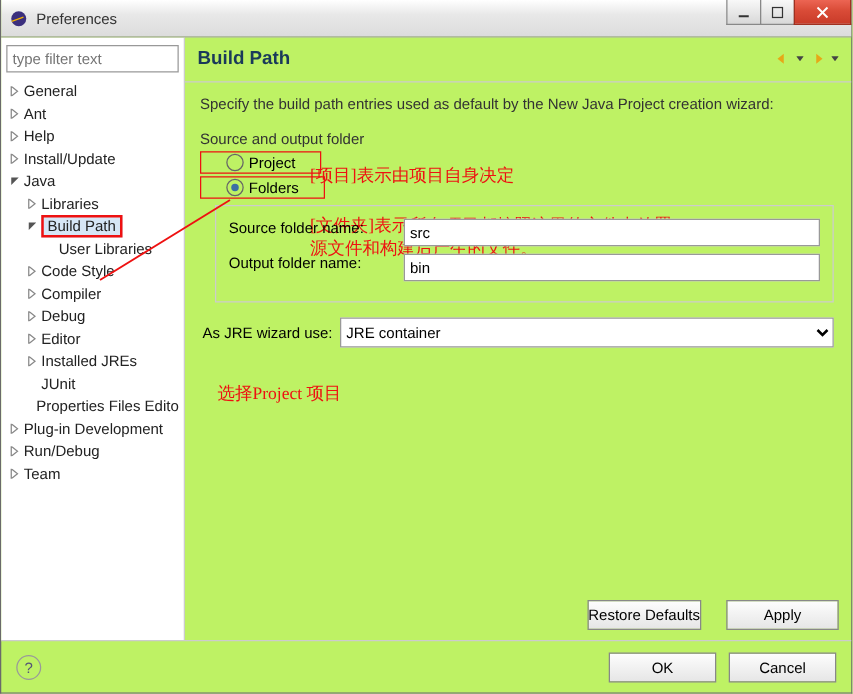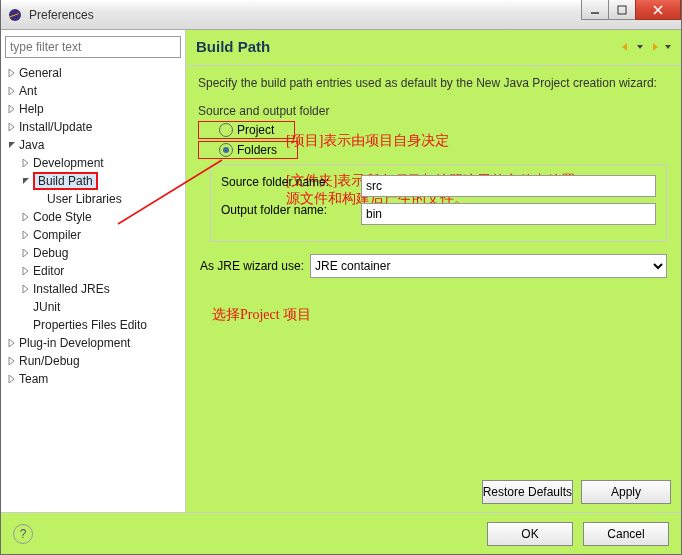--- a/index.html
+++ b/index.html
@@ -6,21 +6,21 @@
 body{width:682px;height:555px;background:#eee;overflow:hidden}
 .window{width:682px;height:555px;border:1px solid #6a6a6a;border-top:none;background:#bef264;display:flex;flex-direction:column;position:relative}
 .titlebar{height:30px;background:linear-gradient(#fff,#e8e8e8 40%,#dcdcdc);display:flex;align-items:center;border-bottom:1px solid #aaa;position:relative}
 .app-icon{width:16px;height:16px;margin:0 6px;color:#3b2f7d}
 .title{color:#333}
 .win-controls{position:absolute;right:0;top:0;display:flex}
 .wbtn{width:28px;height:20px;border:1px solid #888;border-top:none;background:linear-gradient(#f8f8f8,#d8d8d8);display:flex;align-items:center;justify-content:center;margin-left:-1px}
 .wbtn.close{width:46px;background:linear-gradient(#ec6553,#d94b37 45%,#c93b29);border-color:#a03020}
 .wbtn svg{width:10px;height:10px}
 .body-row{flex:1;display:flex;min-height:0}
-.sidebar{width:185px;border-right:1px solid #ccc;background:#fff;padding:6px 4px;overflow:hidden}
+.sidebar{width:147px;border-right:1px solid #ccc;background:#fff;padding:6px 4px;overflow:hidden}
 .filter{width:100%;height:22px;border:1px solid #999;padding:2px 4px;color:#888;margin-bottom:6px}
 .tree{font-size:12px;color:#222}
 .tree .row{display:flex;align-items:center;height:18px;white-space:nowrap;cursor:default}
 .arrow{width:14px;display:inline-flex;justify-content:center;color:#787878}
 .arrow svg{width:8px;height:8px}
 .childs{padding-left:14px}
 .hl{border:2px solid #e11;padding:0 3px;background:#d6e6f6}
 .content{flex:1;display:flex;flex-direction:column;position:relative;padding:0}
 .header{display:flex;align-items:center;justify-content:space-between;padding:8px 10px 10px 10px;border-bottom:1px solid #ccc}
 .header h1{font-size:15px;font-weight:600;color:#1a3a5a}
@@ -33,21 +33,21 @@
 .radio{width:14px;height:14px;border:1px solid #666;border-radius:50%;display:inline-flex;align-items:center;justify-content:center}
 .radio.checked::after{content:"";width:6px;height:6px;border-radius:50%;background:#3b6ea5}
 .radio-hl{border:1px solid #e11;padding:1px 20px;display:inline-flex;align-items:center;gap:4px}
 .anno{color:#e11;font-size:14px;font-family:SimSun,serif;position:absolute}
 .folder-box{border:1px solid #ccc;margin:4px 14px 10px 24px;padding:10px 10px;position:relative}
 .field-row{display:flex;margin-bottom:6px}
 .field-row label{width:140px;text-align:left}
 .field-row input{flex:1;height:22px;border:1px solid #999;padding:2px 4px}
 .jre-row{display:flex;align-items:center;padding:2px 14px;gap:6px}
 .jre-row select{flex:1;height:24px;border:1px solid #999;background:#fff}
-.bottom-btns{position:absolute;bottom:0;right:10px;padding:8px 0;display:flex;gap:8px}
+.bottom-btns{position:absolute;bottom:0;right:10px;padding:8px 0;display:flex;gap:20px}
 .btn{min-width:90px;height:24px;border:1px solid #888;background:linear-gradient(#fdfdfd,#e6e6e6);display:inline-flex;align-items:center;justify-content:center;cursor:default}
 .footer{height:42px;border-top:1px solid #ccc;display:flex;align-items:center;padding:0 12px;gap:10px}
 .footer .help{width:20px;height:20px;border:1px solid #999;border-radius:50%;display:flex;align-items:center;justify-content:center;color:#557;margin-right:auto}
 .inner-wrap{flex:1;position:relative}
 .redline{position:absolute;stroke:#e11;stroke-width:1.5;fill:none;pointer-events:none}
 </style>
 </head>
 <body>
 
 <div class="window">
@@ -125,21 +125,21 @@
             </span>
             <span>Java</span>
           </div>
           <div class="childs">
             <div class="row">
               <span class="arrow">
                 <svg viewBox="0 0 8 8">
                   <path d="M1 0 L6 4 L1 8 Z" fill="none" stroke="#888"></path>
                 </svg>
               </span>
-              <span>Development</span>
+              <span>Libraries</span>
             </div>
             <div class="row">
               <span class="arrow">
                 <svg viewBox="0 0 8 8">
                   <path d="M1 1 L7 1 L1 7 Z" fill="#555"></path>
                 </svg>
               </span>
               <span><span class="hl">Build Path</span></span>
             </div>
             <div class="childs">

